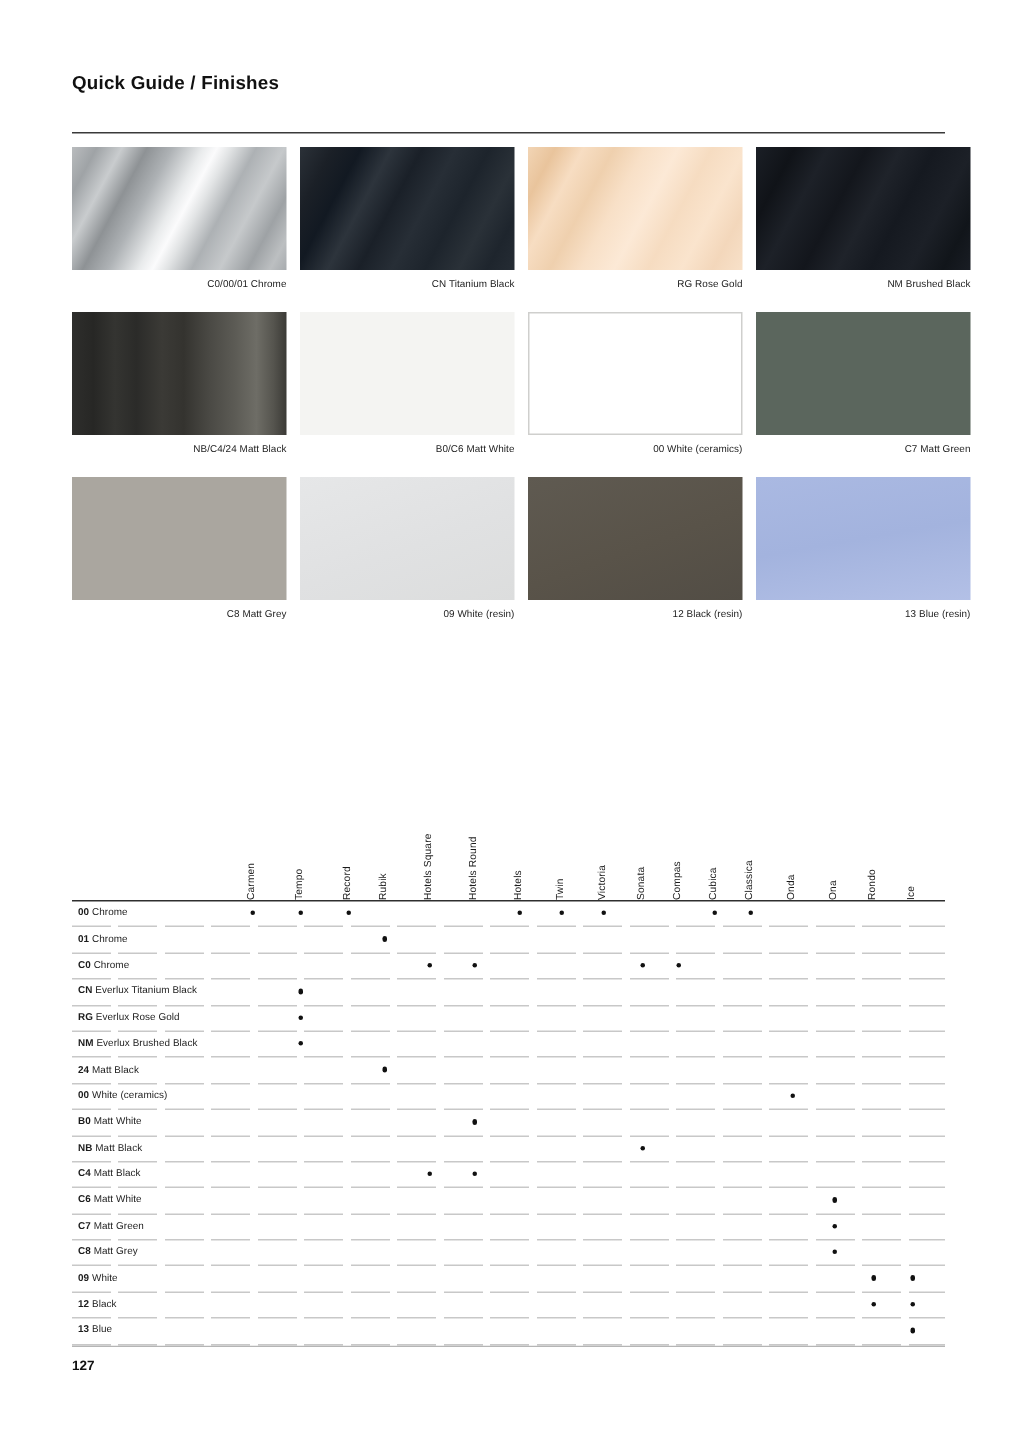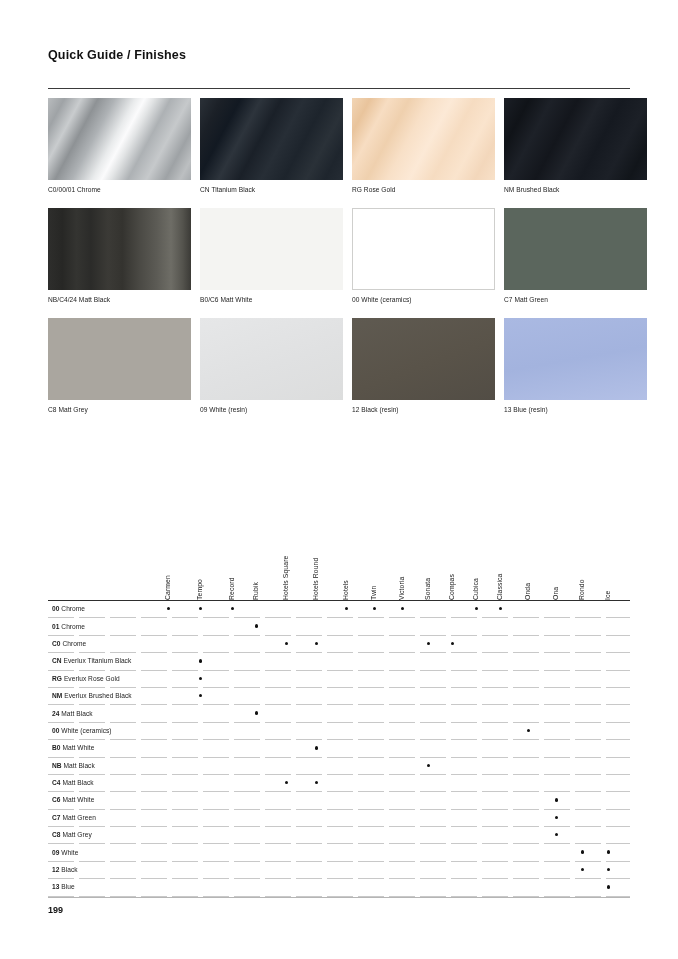--- a/index.html
+++ b/index.html
@@ -13,20 +13,21 @@
     font-family: "Liberation Sans", sans-serif;
     color: #1a1a1a;
     position: relative;
     overflow: hidden;
   }
   .page {
     position: absolute;
     left: 0; top: 0;
     width: 678px;
     height: 959px;
+    text-align: right;
   }
 
   
   .title {
     position: absolute;
     left: 48px;
     top: 48px;
     font-size: 12.5px;
     font-weight: bold;
     letter-spacing: 0.15px;
@@ -391,15 +392,15 @@
         </div>
         <div class="m-row">
           <div class="m-row-label"><b>13</b> <span>Blue</span></div>
           <div class="m-dot" style="left: 559px;"></div>
           <div class="m-row-rule"></div>
         </div>
       </div>
     <div class="matrix-bottomline"></div>
   </div>
 
-  <div class="page-number">199</div>
+  <div class="page-number">127</div>
 
 </div>
 
 </body></html>

